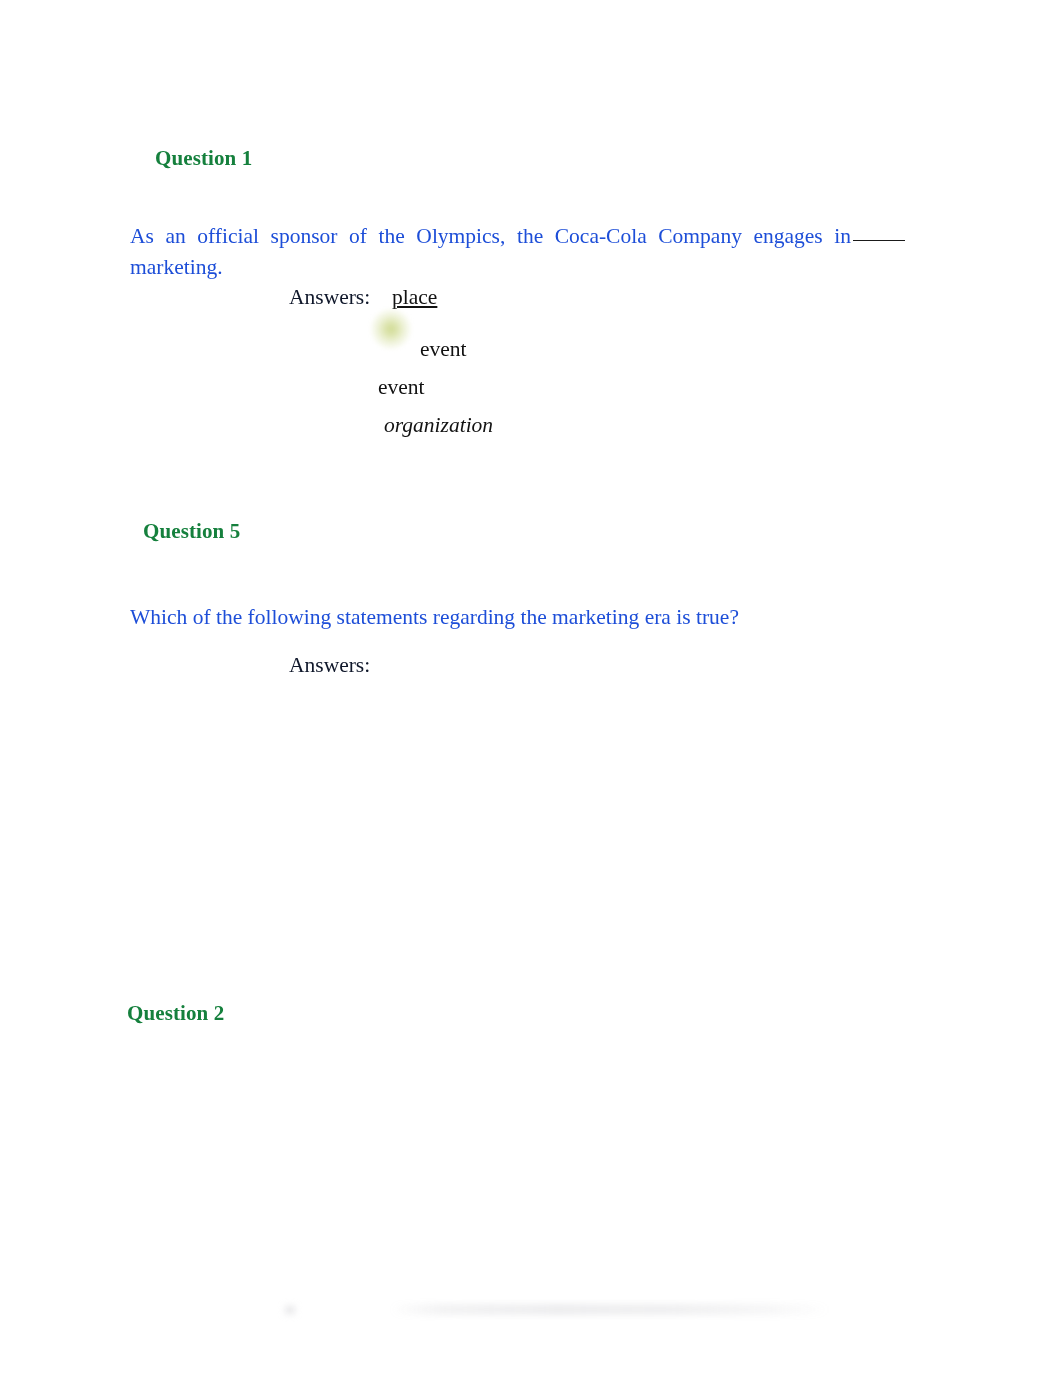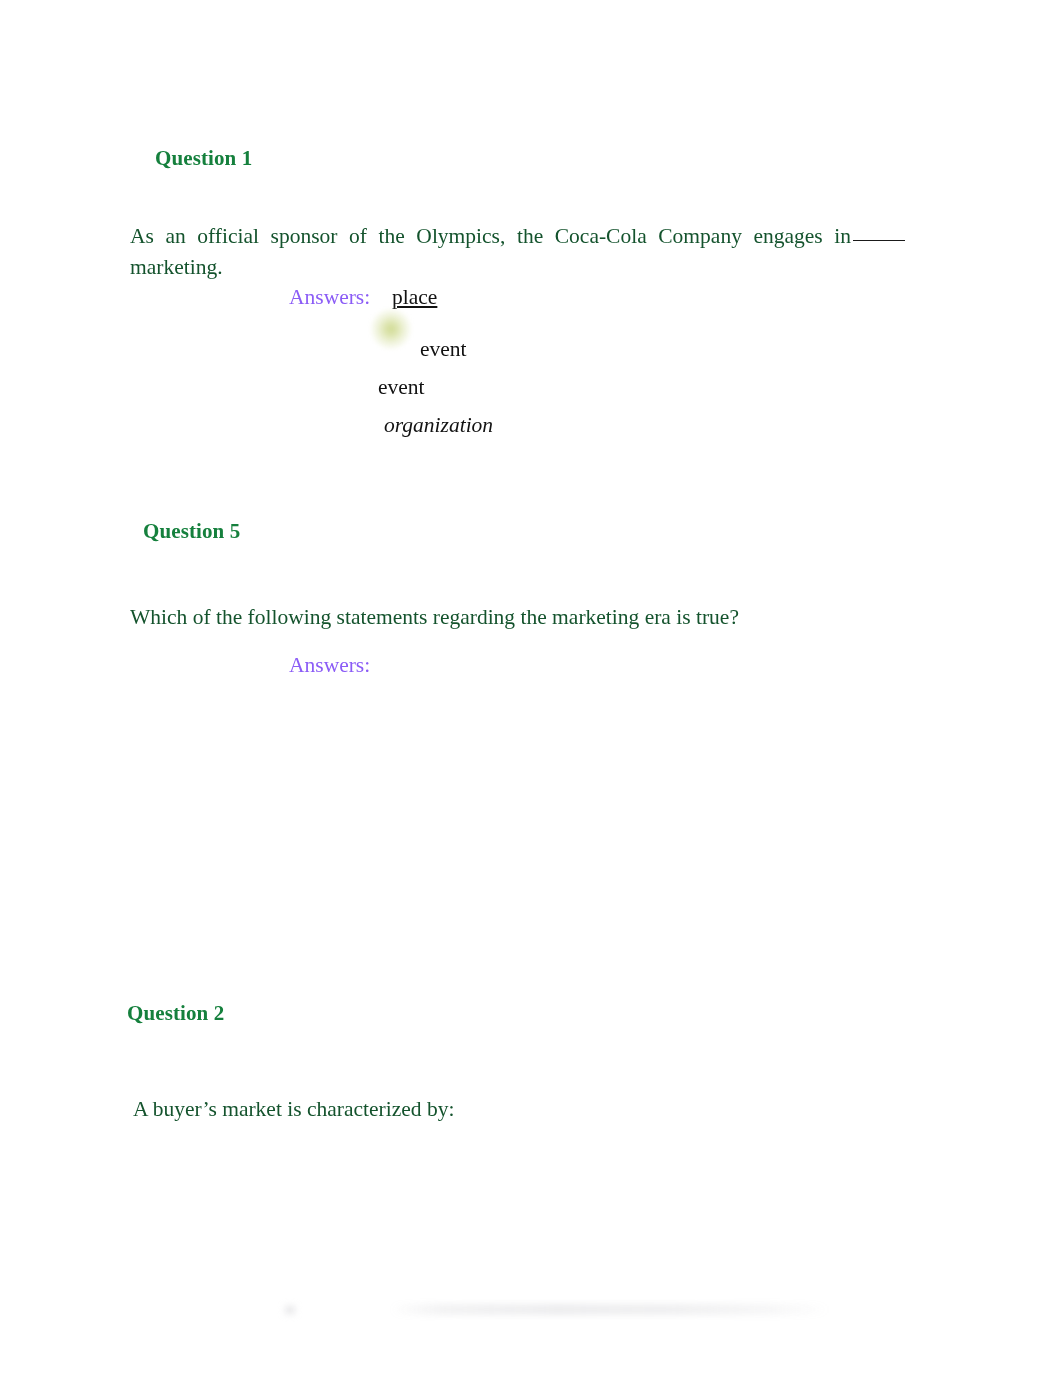--- a/index.html
+++ b/index.html
@@ -26,31 +26,31 @@
     font-weight: bold;
     font-size: 21px;
     letter-spacing: 0.1px;
     color: #15803d;
     white-space: nowrap;
   }
   .q-body {
     position: absolute;
     font-size: 21.5px;
     line-height: 31px;
-    color: #14532d;
+    color: #1d4ed8;
   }
   .q-body.justify {
     text-align: justify;
     text-align-last: left;
   }
   .answers-label {
     position: absolute;
     font-size: 21.5px;
     line-height: 30px;
-    color: #8b5cf6;
+    color: #0f172a;
     white-space: nowrap;
   }
   .option {
     position: absolute;
     font-size: 21.5px;
     line-height: 30px;
     color: #121212;
     white-space: nowrap;
   }
 
@@ -131,20 +131,19 @@
   <div class="q-heading" style="left:143px; top:519px;">Question 5</div>
 
   <div class="q-body" style="left:130px; top:602px; width:790px;">Which of the following statements regarding the marketing era is true?</div>
 
   <div class="answers-label" style="left:289px; top:650px;">Answers:</div>
 
   <div style="position:absolute; left:130px; top:690px; width:790px; height:280px;"></div>
 
   <div class="q-heading" style="left:127px; top:1001px;">Question 2</div>
 
-  <div class="q-body" style="left:133px; top:1094px; width:790px;">A buyer’s market is characterized by:</div>
 
   <div style="position:absolute; left:130px; top:1140px; width:790px; height:140px;"></div>
 
   <div class="footer-smudge-dot" style="left:282px; top:1303px;"></div>
   <div class="footer-smudge" style="left:390px; top:1304px; width:440px;"></div>
 
 </div>
 
 </body></html>

